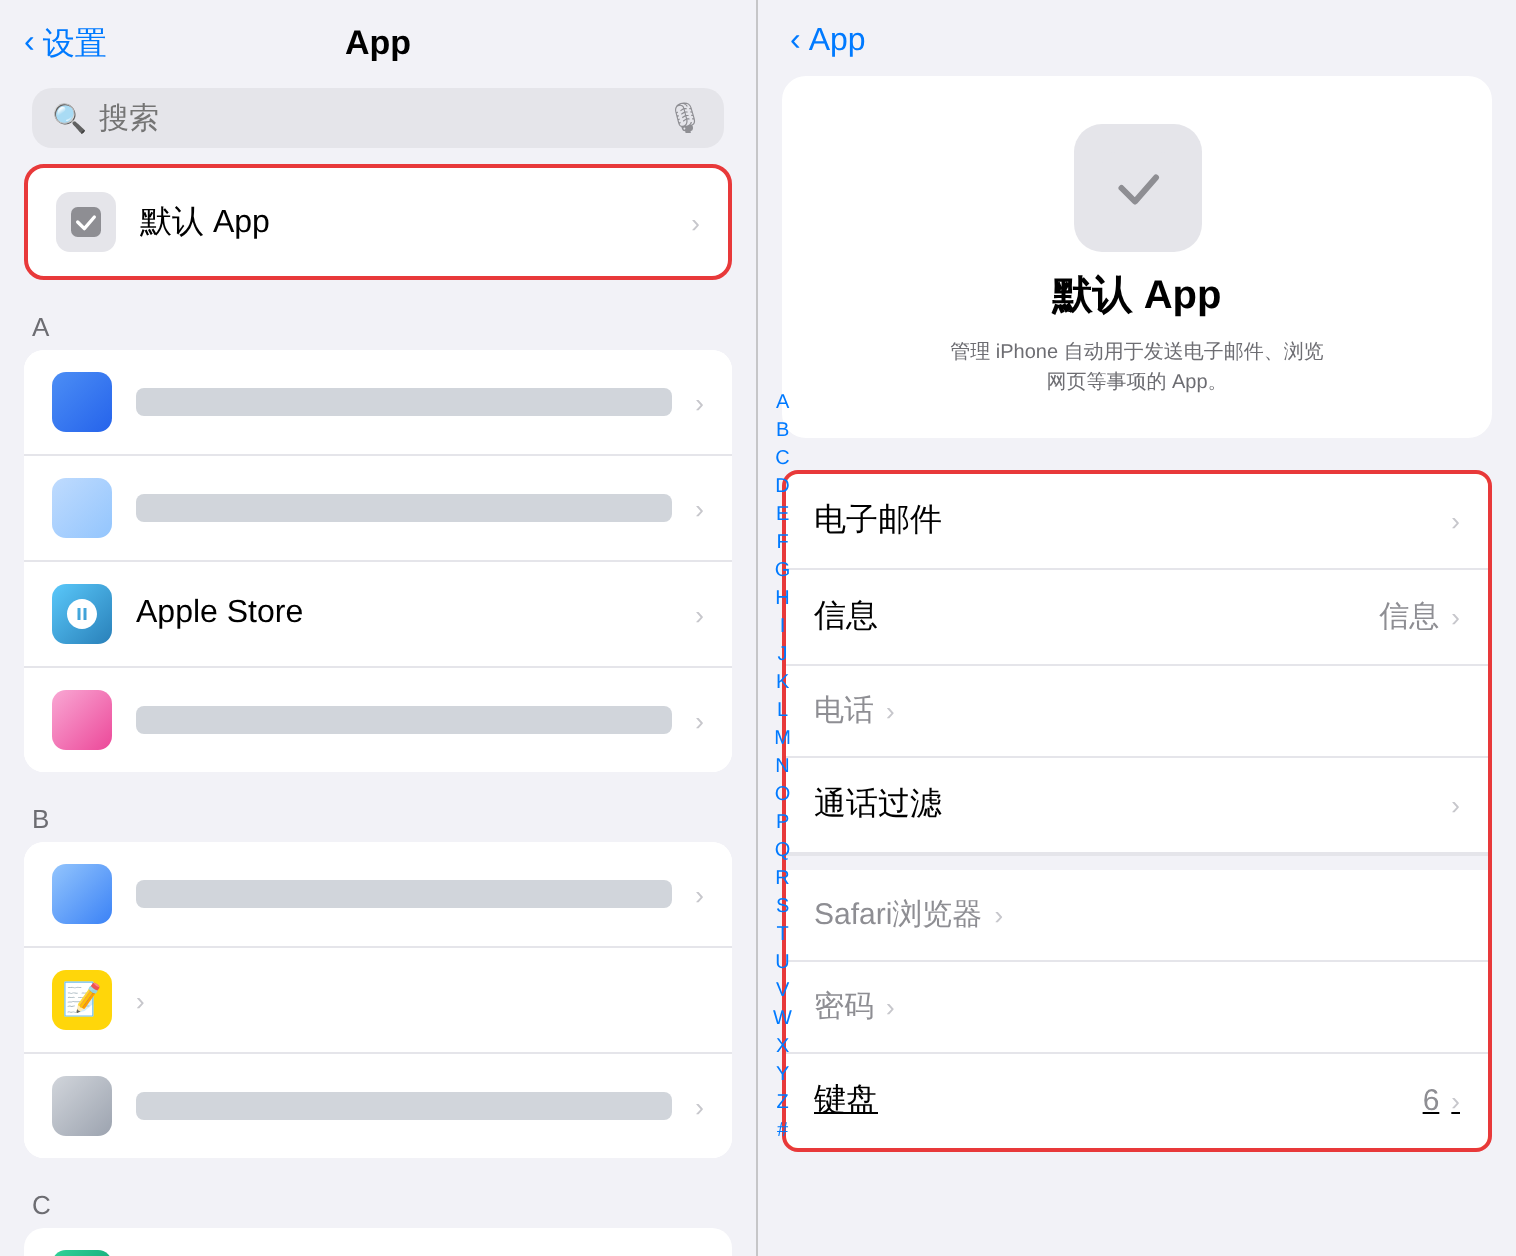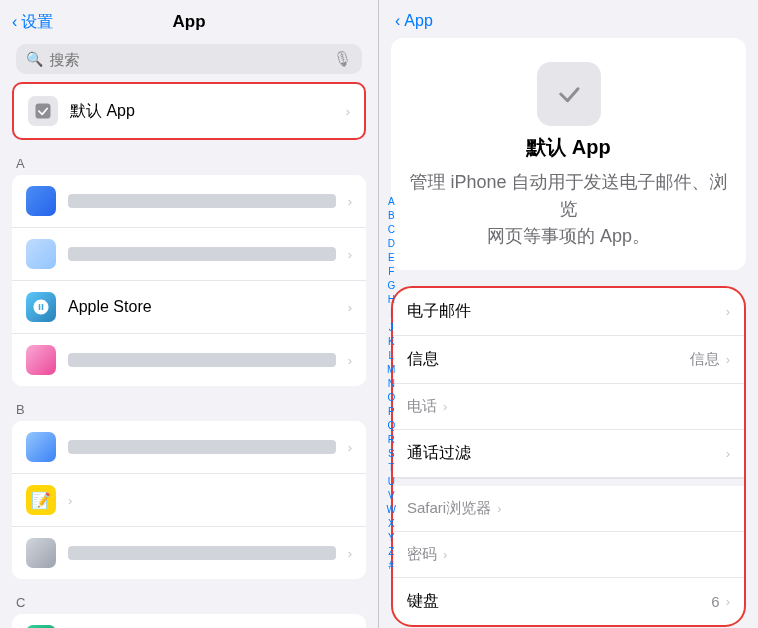--- a/index.html
+++ b/index.html
@@ -247,44 +247,45 @@
       font-size: 32px;
     }
 
     .app-info-title {
       font-size: 20px;
       font-weight: 600;
       color: #000;
     }
 
     .app-info-desc {
-      font-size: 18px;
+      font-size: 10px;
       color: #6d6d72;
       text-align: center;
       line-height: 1.5;
     }
 
     
     .settings-card {
       background: #f97316;
-      border-radius: 21px;
+      border-radius: 8px;
       border: 2.5px solid #e8393a;
       overflow: hidden;
     }
 
     .settings-item {
       display: flex;
       align-items: center;
       padding: 13px 14px;
       border-bottom: 0.5px solid #e5e5ea;
       cursor: pointer;
       background: #fff;
     }
     .settings-item:last-child {
       border-bottom: none;
+      text-decoration: underline;
     }
 
     .settings-item-label {
       flex: 1;
       font-size: 16px;
       color: #000;
     }
 
     .settings-item-value {
       font-size: 15px;

